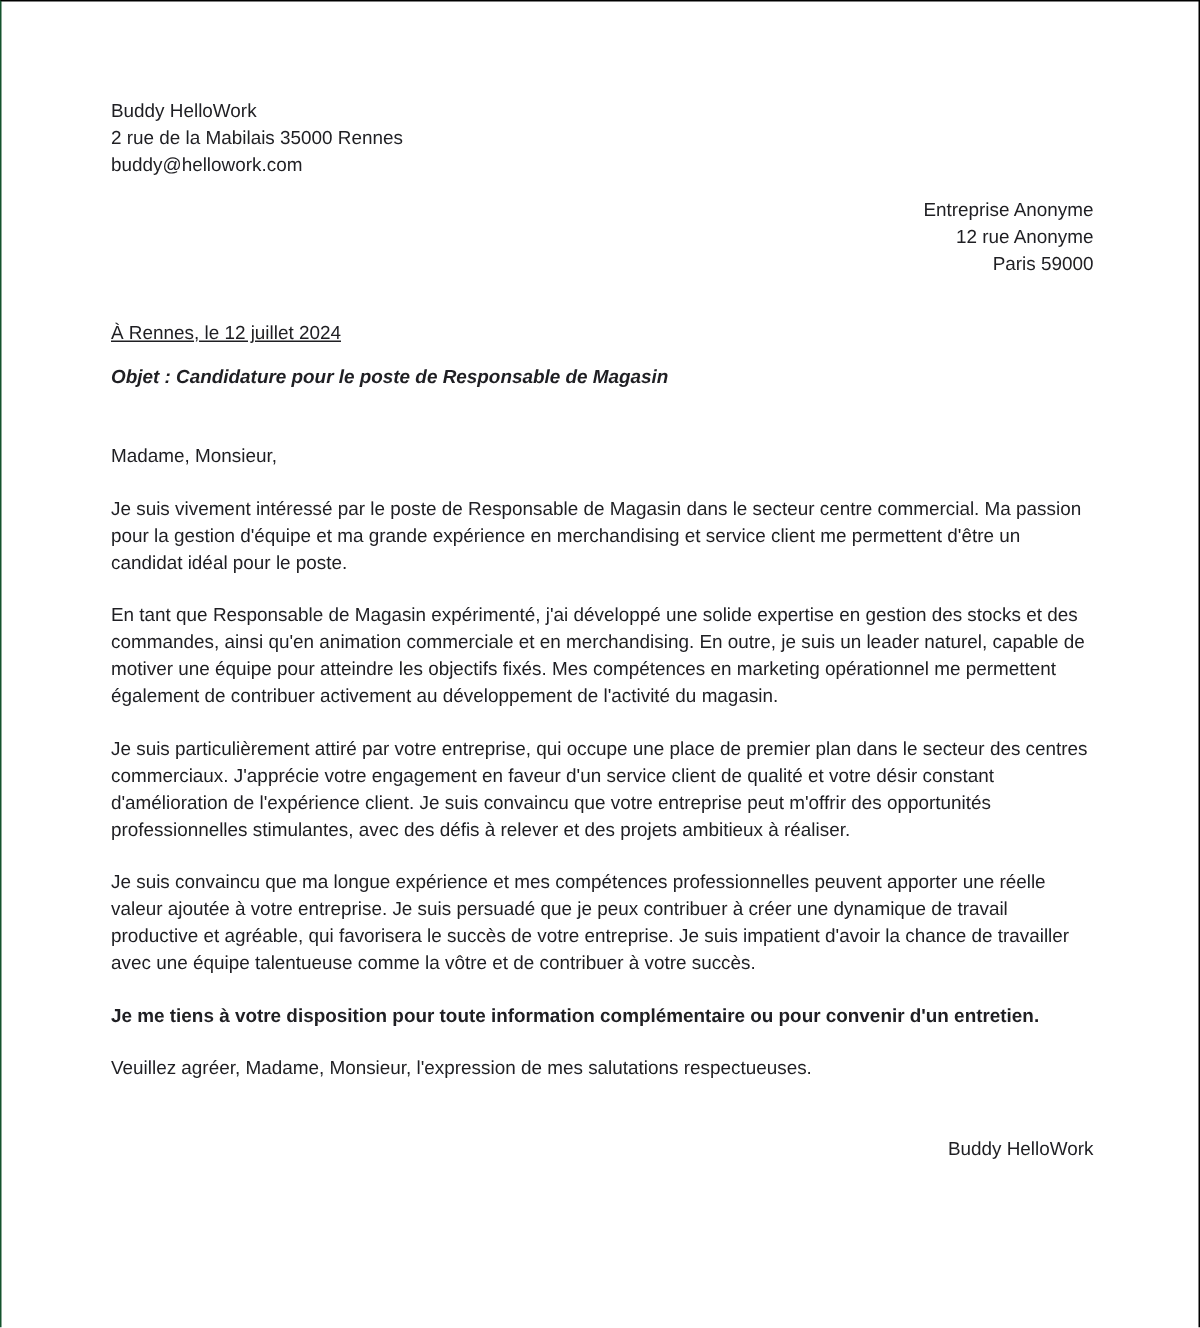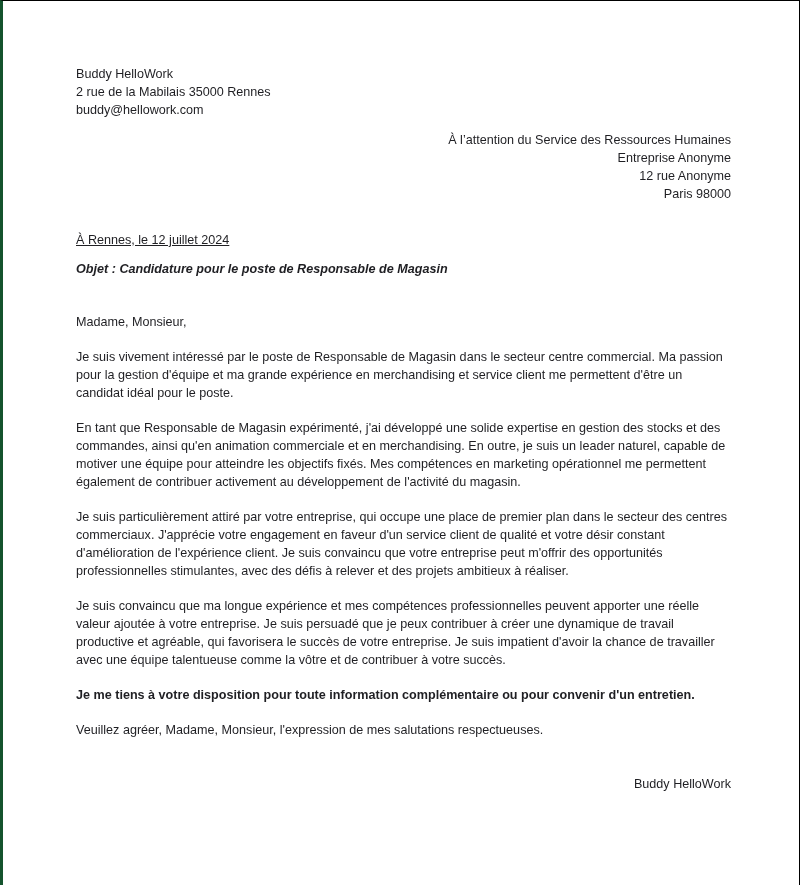--- a/index.html
+++ b/index.html
@@ -11,21 +11,21 @@
       width: 800px;
       height: 885px;
       overflow: hidden;
     }
     .page {
       position: relative;
       box-sizing: border-box;
       width: 800px;
       height: 885px;
       border-top: 1px solid #000;
-      border-left: 3px solid #14532d;
+      border-left: 1px solid #14532d;
       border-right: 1px solid #000;
       background: #fff;
       font-family: "Liberation Sans", "DejaVu Sans", sans-serif;
       font-size: 12.6px;
       line-height: 18px;
       color: #1f1f23;
     }
     .content {
       position: absolute;
       left: 73px;
@@ -71,24 +71,23 @@
 <div class="page">
   <div class="content">
 
     <div class="sender">
       <div>Buddy HelloWork</div>
       <div>2 rue de la Mabilais 35000 Rennes</div>
       <div>buddy@hellowork.com</div>
     </div>
 
     <div class="recipient">
-      <div>À l’attention du Service des Ressources Humaines</div>
       <div>Entreprise Anonyme</div>
       <div>12 rue Anonyme</div>
-      <div>Paris 98000</div>
+      <div>Paris 59000</div>
     </div>
 
     <p class="date">À Rennes, le 12 juillet 2024</p>
 
     <p class="subject">Objet : Candidature pour le poste de Responsable de Magasin</p>
 
     <p class="salutation">Madame, Monsieur,</p>
 
     <p class="para first">Je suis vivement intéressé par le poste de Responsable de Magasin dans le secteur centre commercial. Ma passion pour la gestion d'équipe et ma grande expérience en merchandising et service client me permettent d'être un candidat idéal pour le poste.</p>
     <p class="para">En tant que Responsable de Magasin expérimenté, j'ai développé une solide expertise en gestion des stocks et des commandes, ainsi qu'en animation commerciale et en merchandising. En outre, je suis un leader naturel, capable de motiver une équipe pour atteindre les objectifs fixés. Mes compétences en marketing opérationnel me permettent également de contribuer activement au développement de l'activité du magasin.</p>

